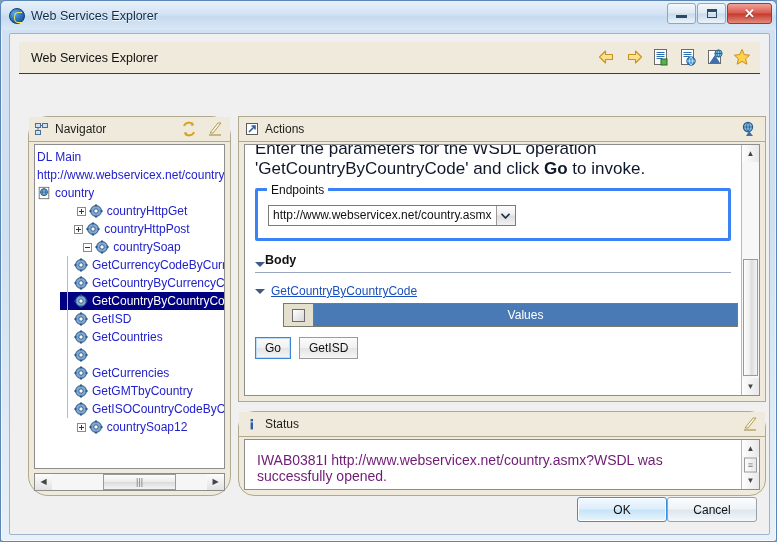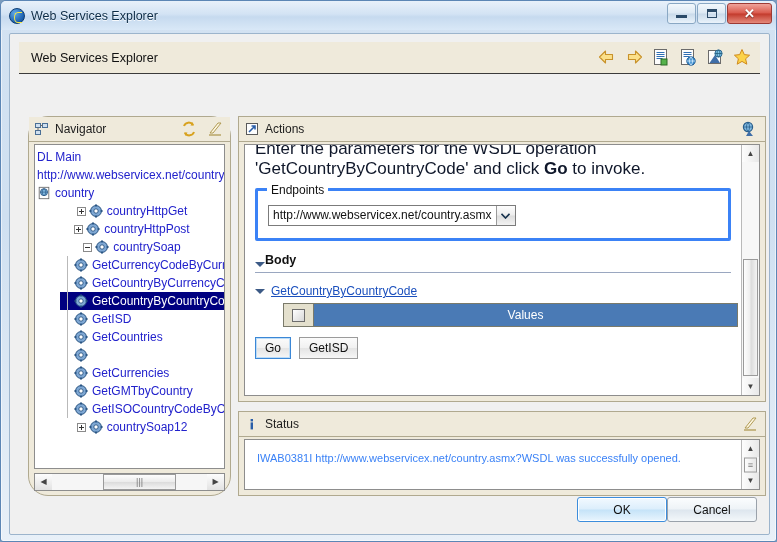--- a/index.html
+++ b/index.html
@@ -329,26 +329,26 @@
   }
   .vs-track { flex: 1 1 auto; position: relative; background: #f7f7f7; }
   .vs-thumb {
     position: absolute; left: 1px; right: 1px;
     background: linear-gradient(to right,#fdfdfd 0%,#ededed 48%,#dadada 52%,#f3f3f3 100%);
     border: 1px solid #9a9a9a;
     cursor: pointer;
   }
 
   
-  #stat-panel { left: 228px; top: 377px; width: 528px; height: 85px; }
+  #stat-panel { left: 228px; top: 377px; width: 528px; height: 85px; border-radius: 16px; }
   #stat-body { top: 27px; bottom: 5px; }
   .status-text {
     position: absolute; left: 0; top: 0; right: 18px; bottom: 0;
     padding: 12px 8px 0 12px;
-    font-size: 11px; color: #3b82f6;
+    font-size: 14px; color: #701a75;
     overflow: hidden;
   }
   .vs-mid {
     position: absolute; left: 2px; right: 2px; top: 50%;
     transform: translateY(-50%);
     height: 15px;
     border: 1px solid #9a9a9a;
     background: linear-gradient(to right,#fdfdfd,#e6e6e6);
     display:flex; align-items:center; justify-content:center;
     font-size: 8px; color:#666;

